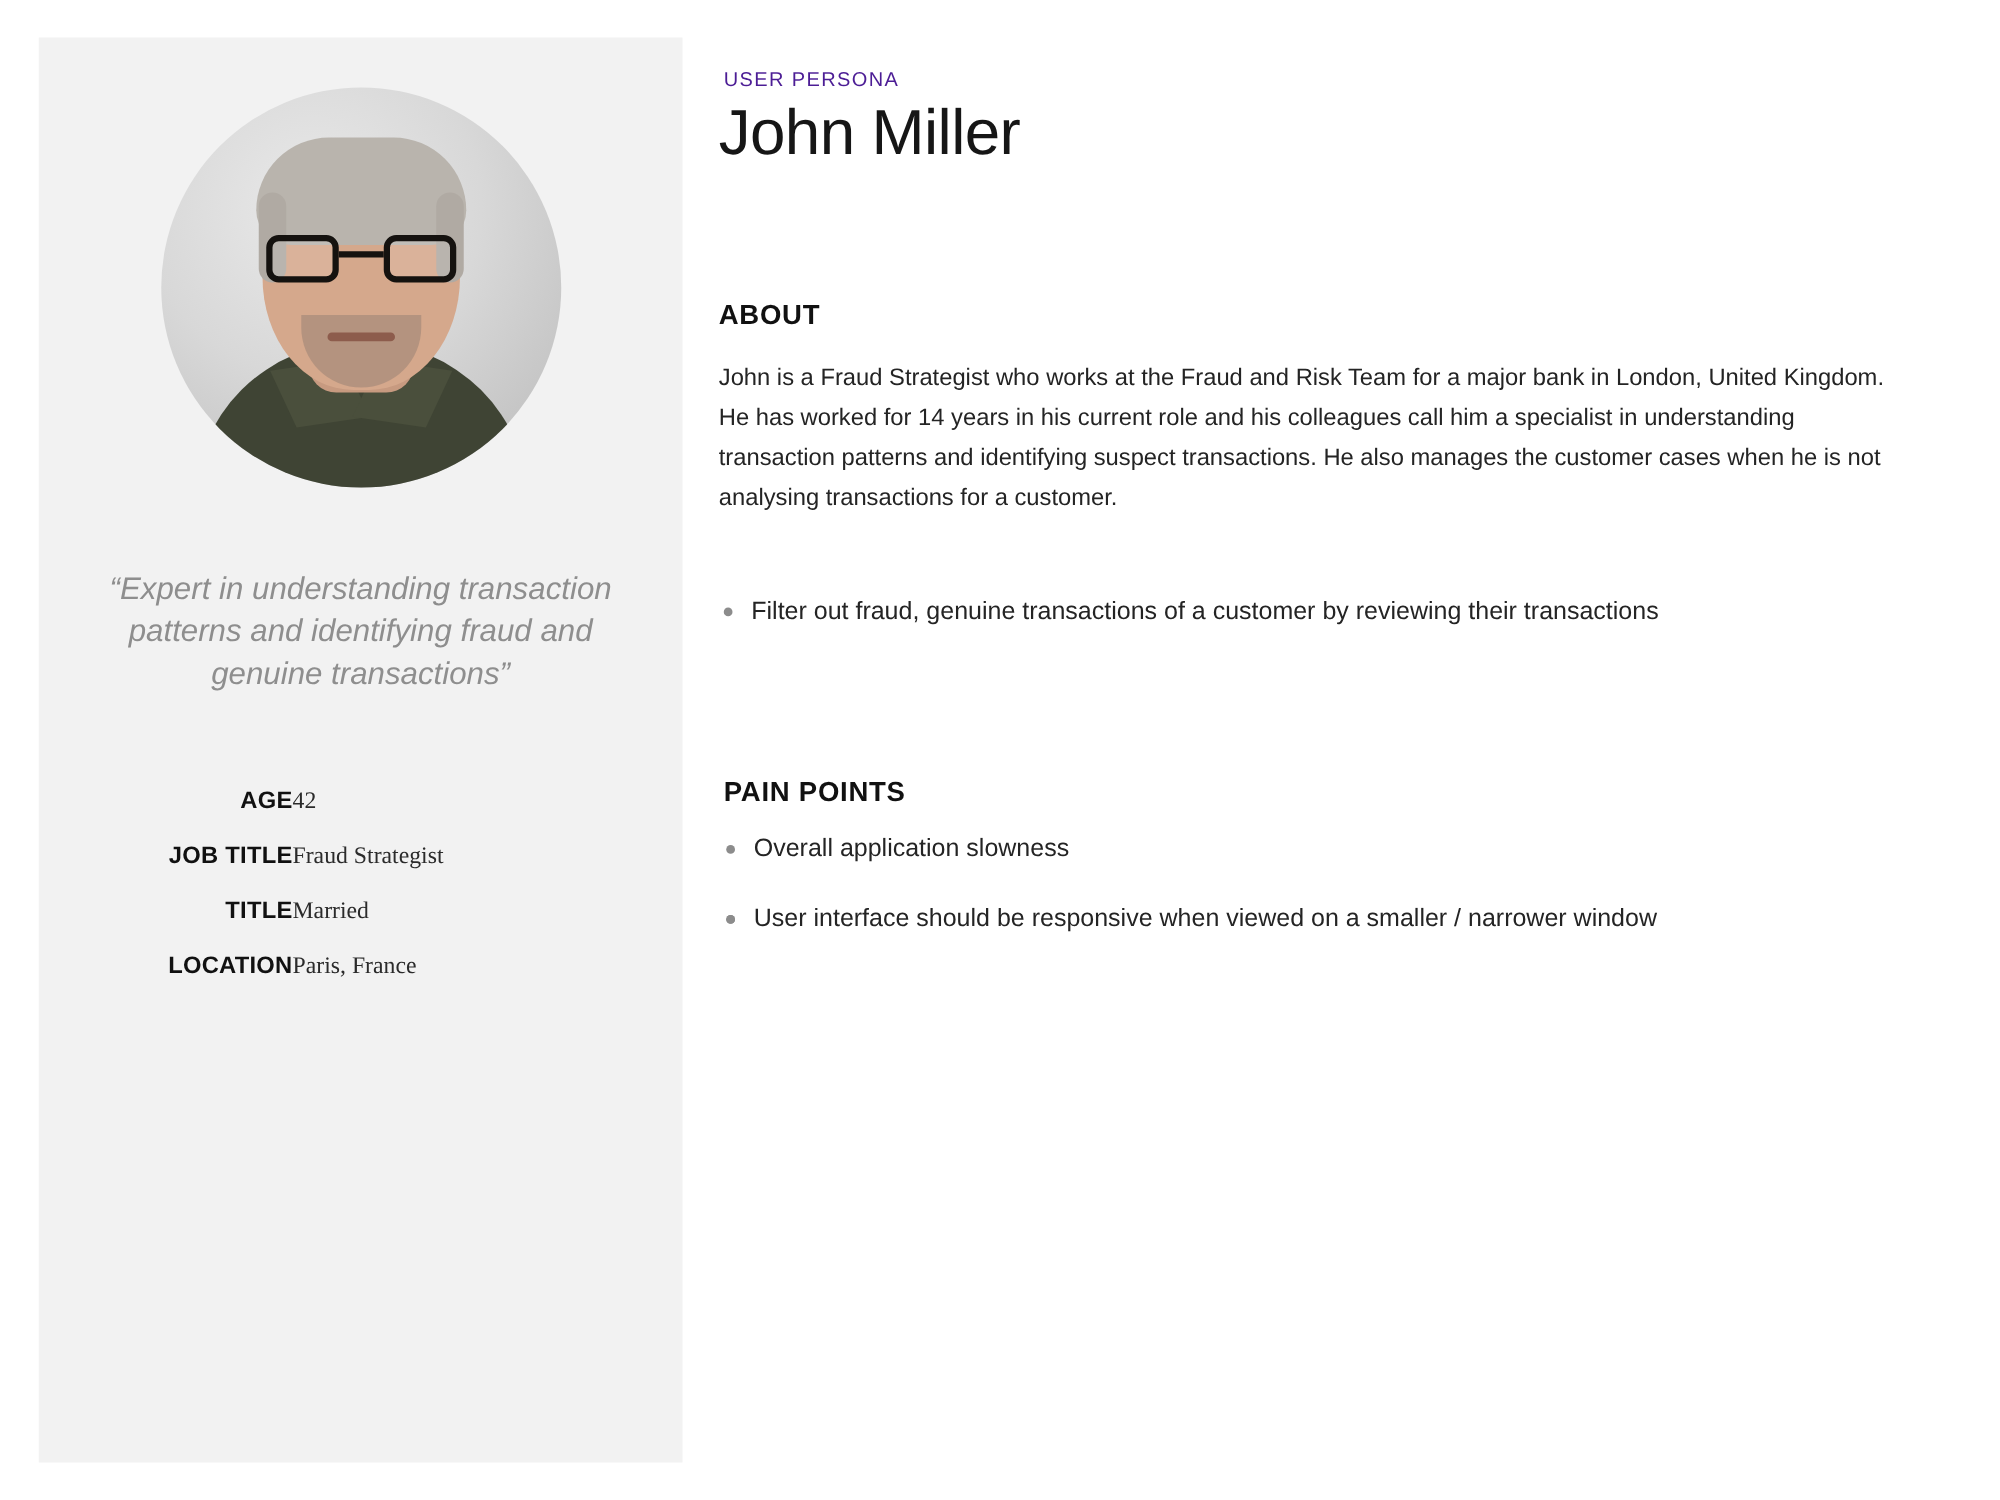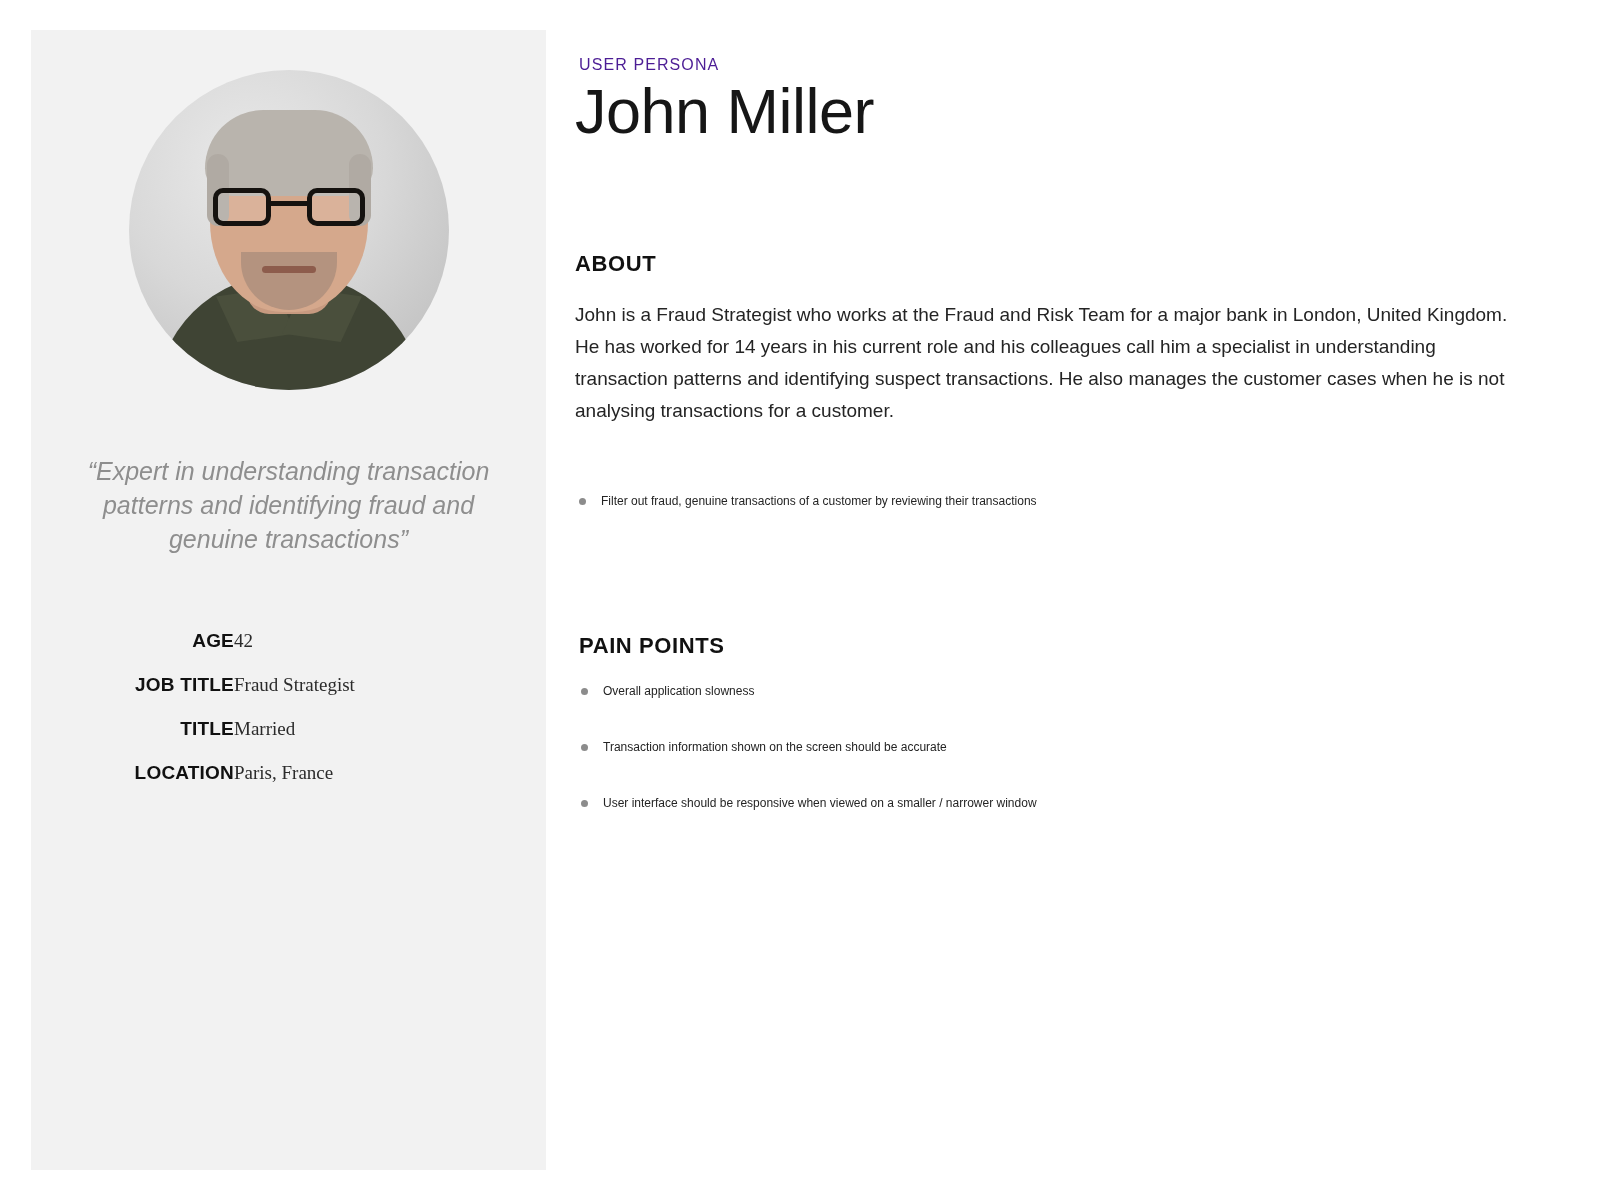--- a/index.html
+++ b/index.html
@@ -196,21 +196,21 @@
     top: 40px;
     width: 960px;
   }
   .eyebrow {
     font-size: 16px;
     letter-spacing: 1.1px;
     color: #4c1d95;
     margin: 16px 0 0 4px;
   }
   .persona-name {
-    font-size: 63px;
+    font-size: 51px;
     font-weight: 400;
     letter-spacing: -0.5px;
     color: #161616;
     line-height: 1;
     margin: 6px 0 0 0;
   }
 
   .section {
     margin-top: 0;
   }
@@ -234,21 +234,21 @@
   }
 
   .bullets {
     list-style: none;
     margin: 18px 0 0 0;
     padding: 0;
   }
   .bullets li {
     position: relative;
     padding-left: 26px;
-    font-size: 12px;
+    font-size: 20px;
     line-height: 28px;
     color: #242424;
     margin-bottom: 22px;
   }
   .bullets li .dot {
     position: absolute;
     left: 4px;
     top: 11px;
     width: 7px;
     height: 7px;
@@ -326,21 +326,20 @@
 
     <div class="section" id="pain-section">
       <div class="section-title">PAIN POINTS</div>
       <ul class="bullets" id="pain-list">
         <li>
           <span class="dot"></span>
           <span>Overall application slowness</span>
         </li>
         <li>
           <span class="dot"></span>
-          <span>Transaction information shown on the screen should be accurate</span>
         </li>
         <li>
           <span class="dot"></span>
           <span>User interface should be responsive when viewed on a smaller / narrower window</span>
         </li>
       </ul>
     </div>
 
   </div>
 </div>

